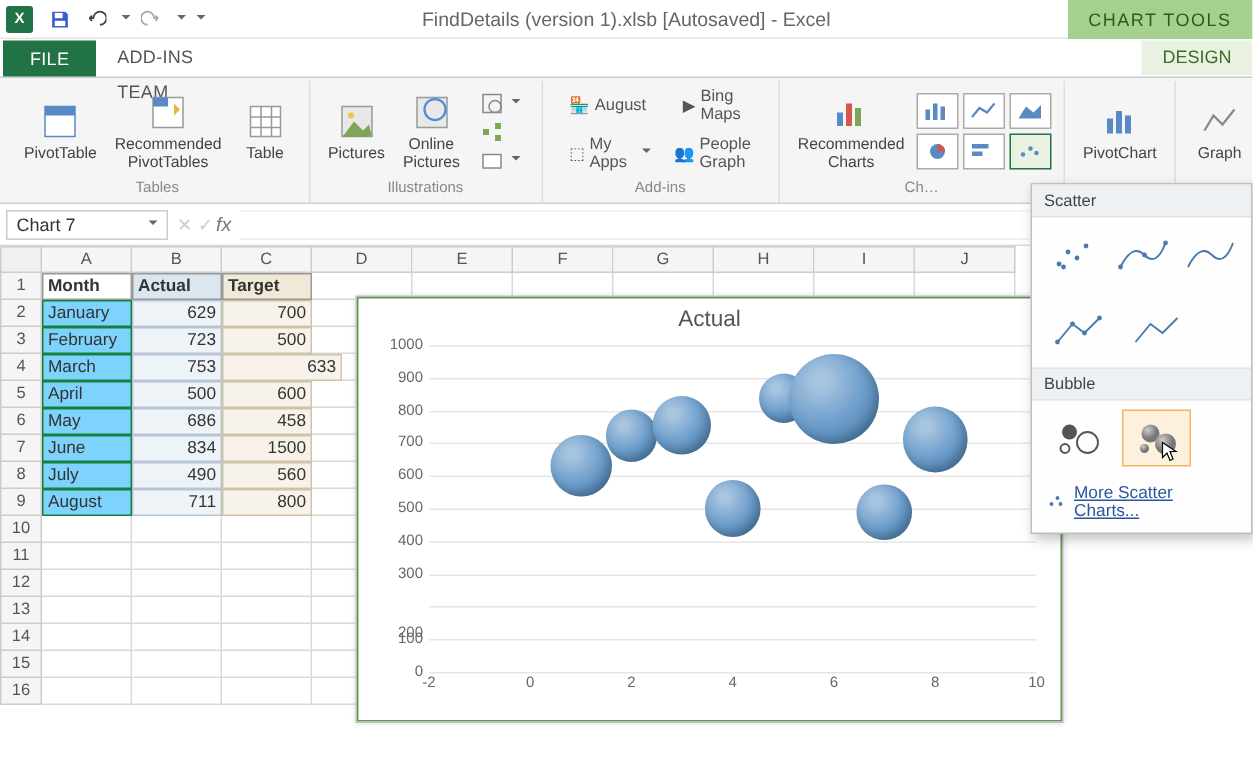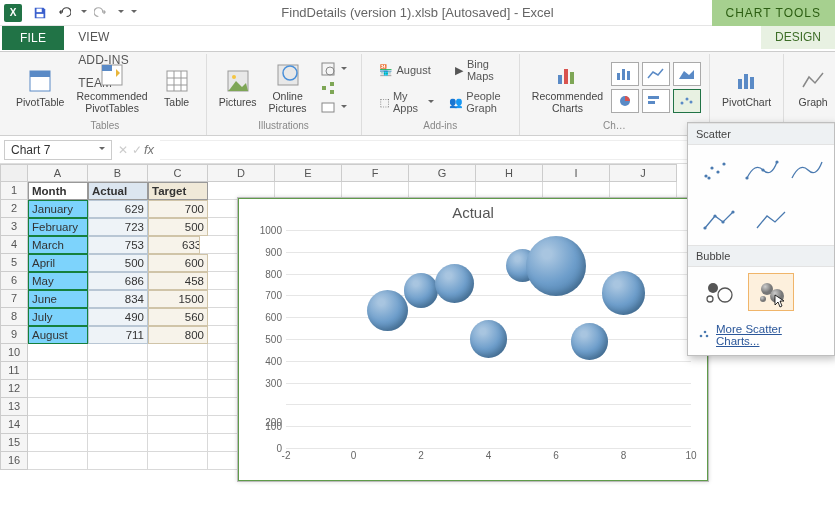--- a/index.html
+++ b/index.html
@@ -8,21 +8,21 @@
   
   .titlebar { background: #fff; height: 26px; display: flex; align-items: center; padding: 0 4px; border-bottom: 1px solid #e5e5e5; position: relative; }
   .qat { display: flex; align-items: center; gap: 4px; }
   .qat-btn { width: 20px; height: 20px; display: flex; align-items: center; justify-content: center; color: #444; }
   .qat-btn svg { width: 14px; height: 14px; }
   .excel-logo { width: 18px; height: 18px; background: #217346; color: #fff; font-weight: bold; display: flex; align-items: center; justify-content: center; font-size: 10px; border-radius: 2px; margin-right: 4px; }
   .title-text { position: absolute; left: 50%; transform: translateX(-50%); color: #666; font-size: 13px; }
   .chart-tools { position: absolute; right: 0; top: 0; height: 26px; background: #a6d08f; color: #2c5e12; font-size: 12px; padding: 0 14px; display: flex; align-items: center; letter-spacing: 1px; }
 
   
-  .tabs { display: flex; align-items: flex-start; height: 26px; background: #fff; border-bottom: 1px solid #ccc; padding-left: 2px; }
+  .tabs { display: flex; align-items: center; height: 26px; background: #fff; border-bottom: 1px solid #ccc; padding-left: 2px; }
   .tab { padding: 4px 14px 5px; font-size: 12px; color: #555; text-transform: uppercase; letter-spacing: 0.2px; cursor: default; }
   .tab.file { background: #217346; color: #fff; padding: 5px 18px; }
   .ctx-tabs { margin-left: auto; display: flex; }
   .ctx-tab { padding: 4px 14px 5px; font-size: 12px; color: #3d6e27; background: #e8f1e2; }
 
   
   .ribbon { height: 84px; background: #f5f5f5; border-bottom: 1px solid #d0d0d0; display: flex; padding: 2px 4px 0; }
   .rgroup { border-right: 1px solid #ddd; padding: 2px 8px; display: flex; flex-direction: column; justify-content: flex-end; align-items: center; }
   .rgroup-body { flex: 1; display: flex; align-items: center; gap: 4px; }
   .rgroup-label { font-size: 10px; color: #888; text-align: center; padding: 1px 0 2px; }
@@ -388,21 +388,21 @@
         <div class="cell" style="width: 67px;"></div>
         <div class="cell" style="width: 67px;"></div>
         <div class="cell" style="width: 67px;"></div>
         <div class="cell" style="width: 67px;"></div>
         <div class="cell" style="width: 67px;"></div>
       </div>
       <div class="row">
         <div class="rowhdr">4</div>
         <div class="cell data-a" style="width: 60px;">March</div>
         <div class="cell data-b" style="width: 60px;">753</div>
-        <div class="cell data-c" style="width: 52px; padding-left: 33px;">633</div>
+        <div class="cell data-c" style="width: 80px; padding-left: 33px;">633</div>
         <div class="cell" style="width: 67px;"></div>
         <div class="cell" style="width: 67px;"></div>
         <div class="cell" style="width: 67px;"></div>
         <div class="cell" style="width: 67px;"></div>
         <div class="cell" style="width: 67px;"></div>
         <div class="cell" style="width: 67px;"></div>
         <div class="cell" style="width: 67px;"></div>
       </div>
       <div class="row">
         <div class="rowhdr">5</div>

